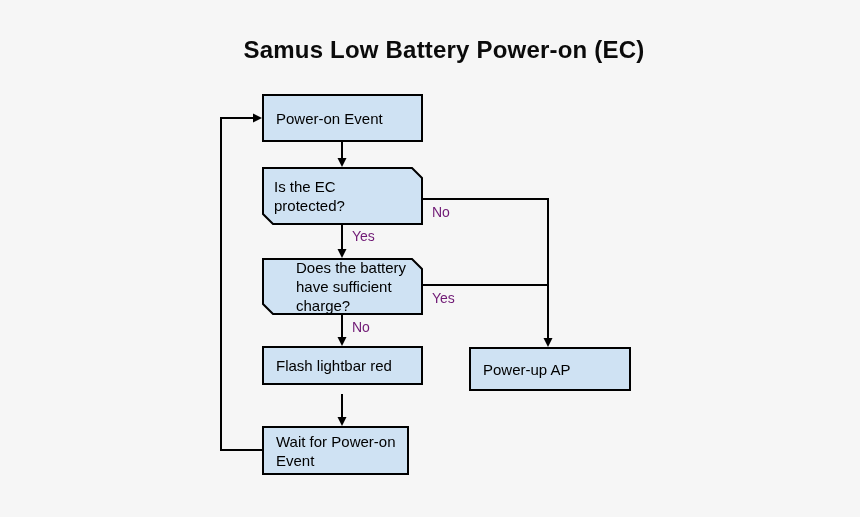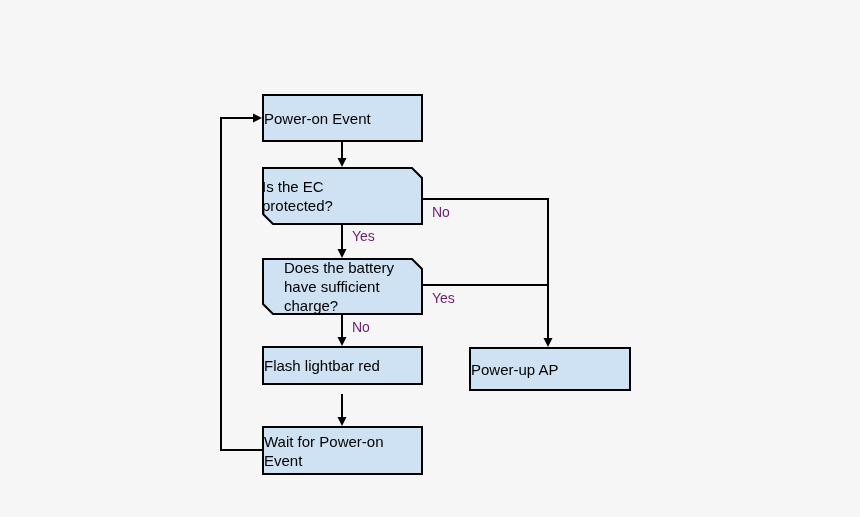--- a/index.html
+++ b/index.html
@@ -34,53 +34,55 @@
     display: flex;
     align-items: center;
     box-sizing: border-box;
     color: #000;
     font-size: 15px;
     line-height: 19px;
   }
   .node.rect {
     background: #cfe2f3;
     border: 2px solid #000;
+    padding-left: 12px;
   }
-  .node.bevel { }
+  .node.bevel { padding-left: 12px; }
   .bevel-outline {
     position: absolute;
     top: 0; left: 0;
     width: 100%; height: 100%;
   }
   .node-label { position: relative; display: block; }
   #node-power-on-event   { left: 262px; top: 94px;  width: 161px; height: 48px; }
   #node-ec-protected     { left: 262px; top: 167px; width: 161px; height: 58px; }
   #node-battery-charge   { left: 262px; top: 258px; width: 161px; height: 57px; }
   #node-flash-lightbar   { left: 262px; top: 346px; width: 161px; height: 39px; }
-  #node-wait-power-on    { left: 262px; top: 426px; width: 161px; height: 49px; }
+  #node-wait-power-on    { left: 262px; top: 426px; width: 147px; height: 49px; justify-content: center; }
   #node-power-up-ap      { left: 469px; top: 347px; width: 162px; height: 44px; }
   #node-ec-protected .node-label   { max-width: 112px; }
   #node-battery-charge .node-label { max-width: 124px; margin-left: 22px; }
   #node-wait-power-on .node-label  { max-width: 134px; }
   .edge-label {
     position: absolute;
     font-size: 14px;
     color: #701a75;
     white-space: nowrap;
   }
   #edge-label-ec-no       { left: 432px; top: 204px; }
   #edge-label-ec-yes      { left: 352px; top: 228px; }
   #edge-label-battery-yes { left: 432px; top: 290px; }
   #edge-label-battery-no  { left: 352px; top: 319px; }
 </style>
 </head>
 <body>
 
 <div class="stage">
 
+  <h1 class="diagram-title">Samus Low Battery Power-on (EC)</h1>
 
   <svg class="connectors" width="860" height="517" viewBox="0 0 860 517">
     <g stroke="#000000" stroke-width="2" fill="none">
       <line x1="342" y1="142" x2="342" y2="159"></line>
       <line x1="342" y1="225" x2="342" y2="250"></line>
       <polyline points="423,199 548,199 548,340"></polyline>
       <line x1="423" y1="285" x2="548" y2="285"></line>
       <line x1="342" y1="315" x2="342" y2="338"></line>
       <line x1="342" y1="394" x2="342" y2="418"></line>
       <polyline points="262,450 221,450 221,118 254,118"></polyline>

